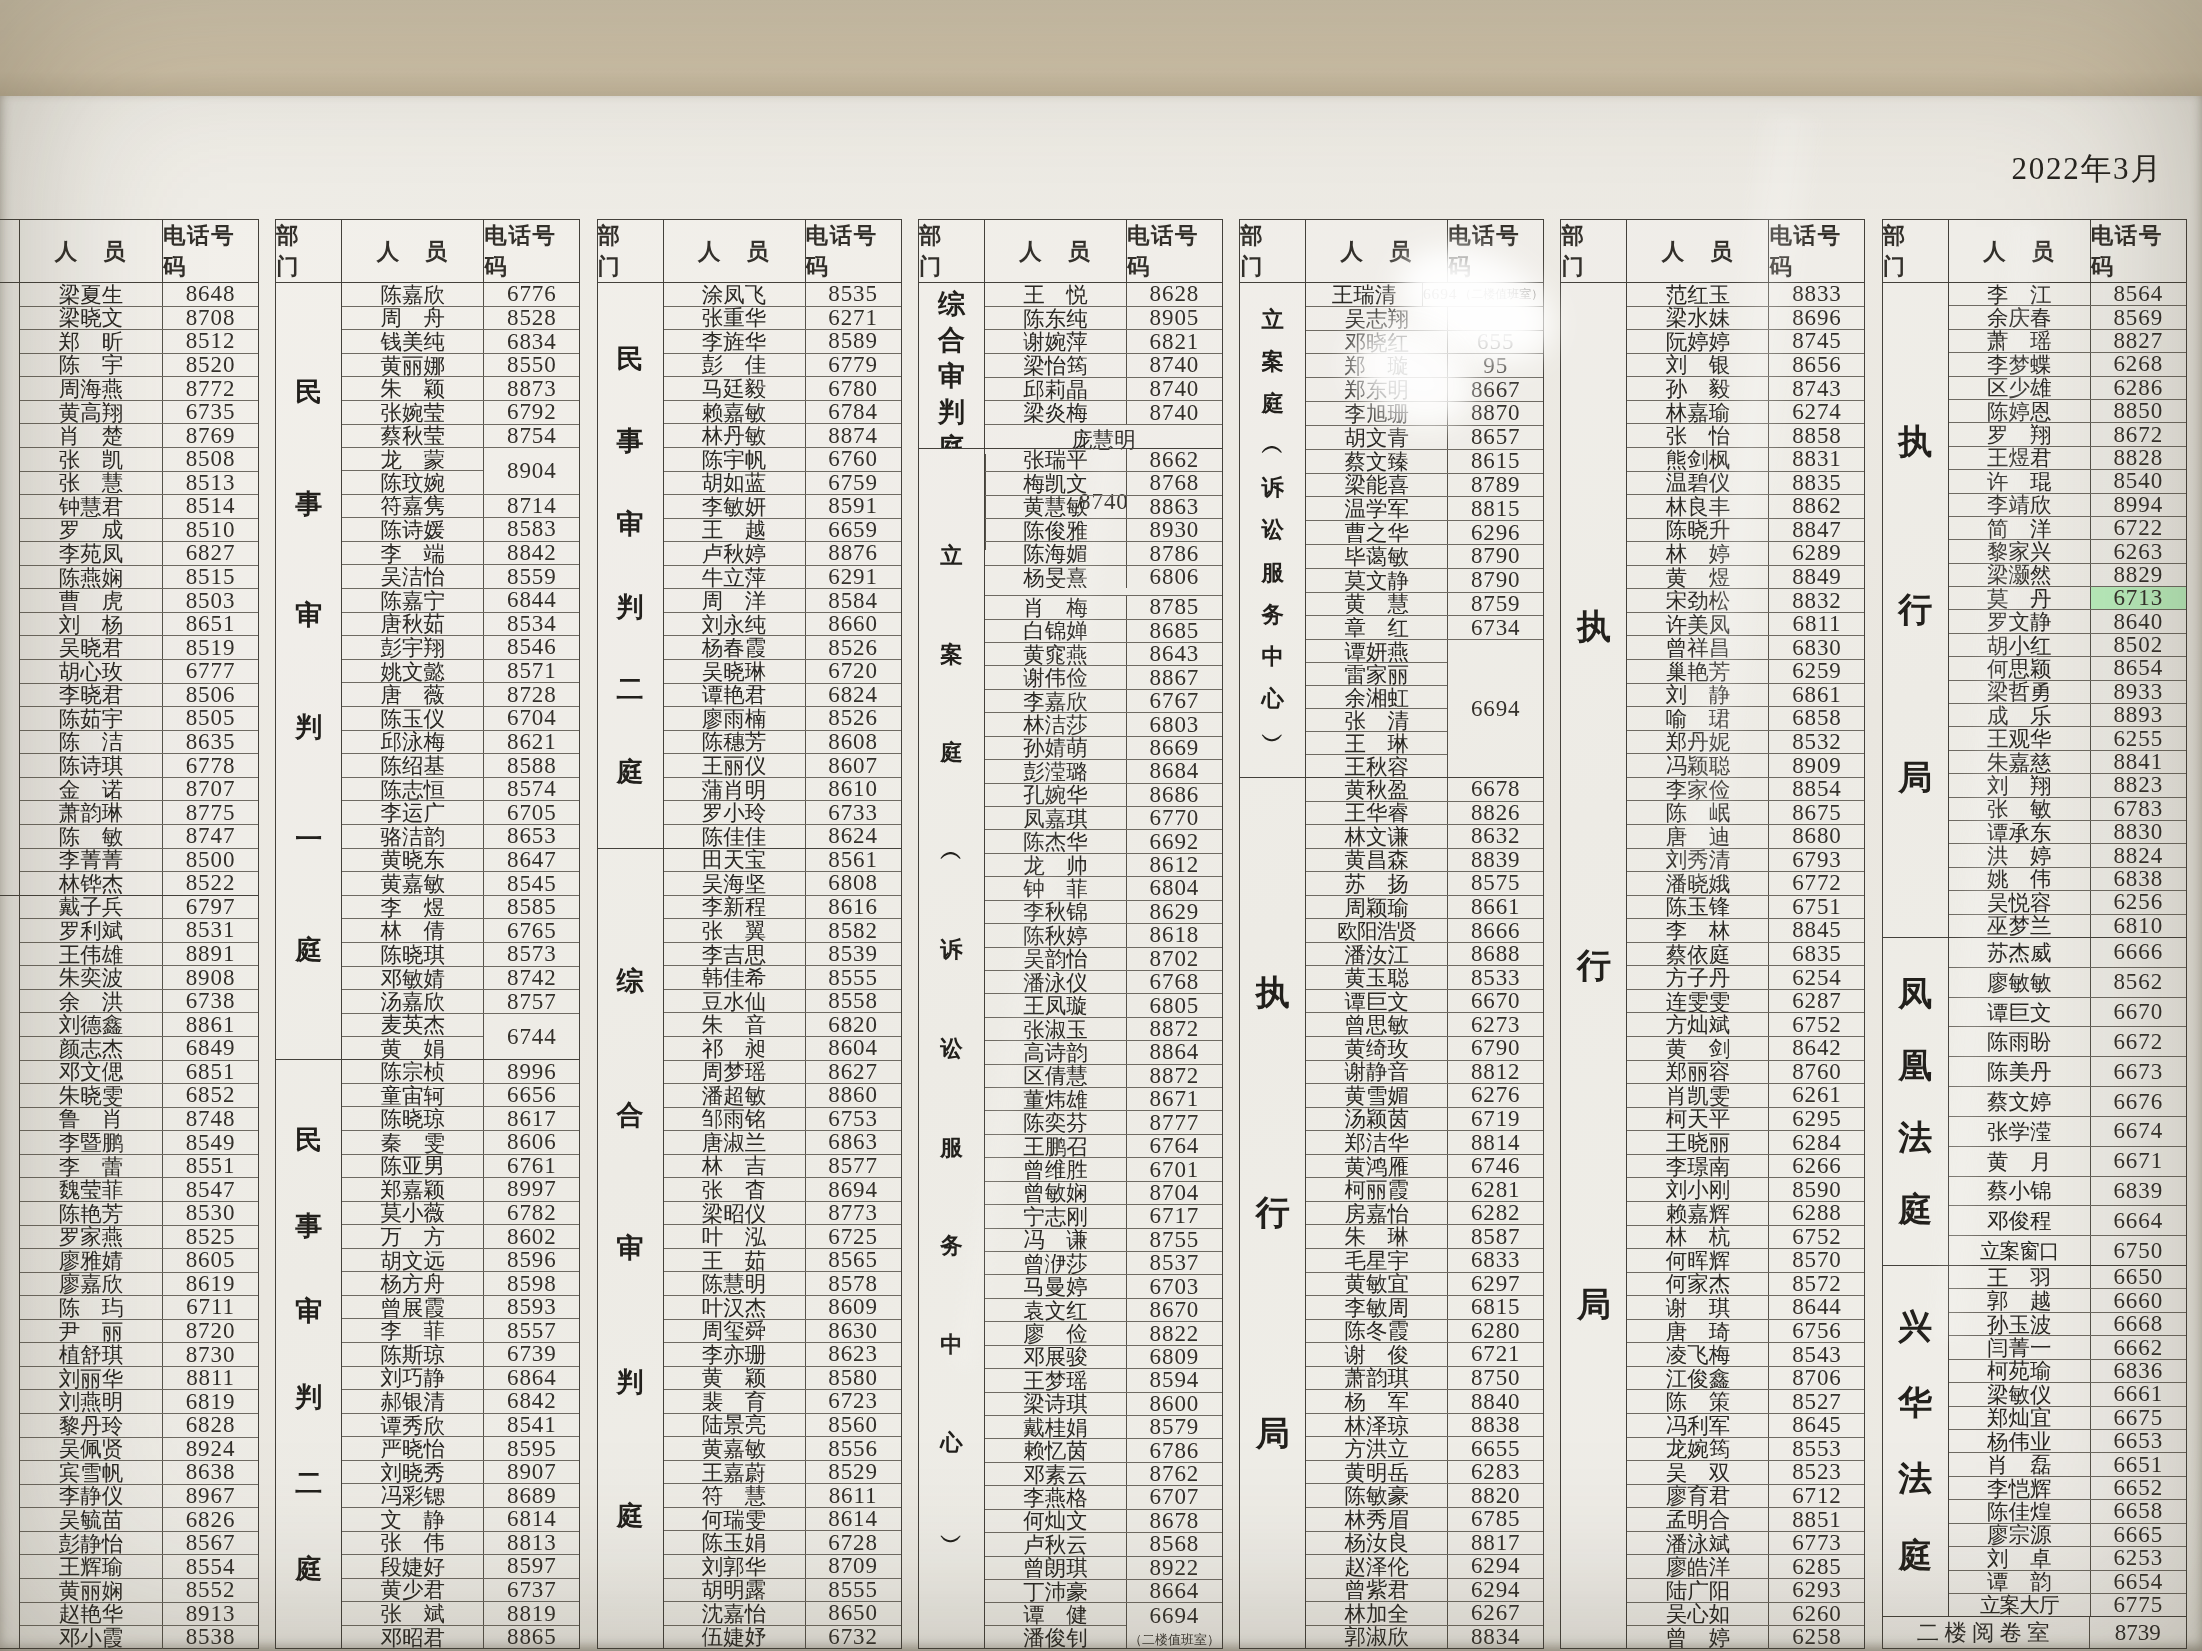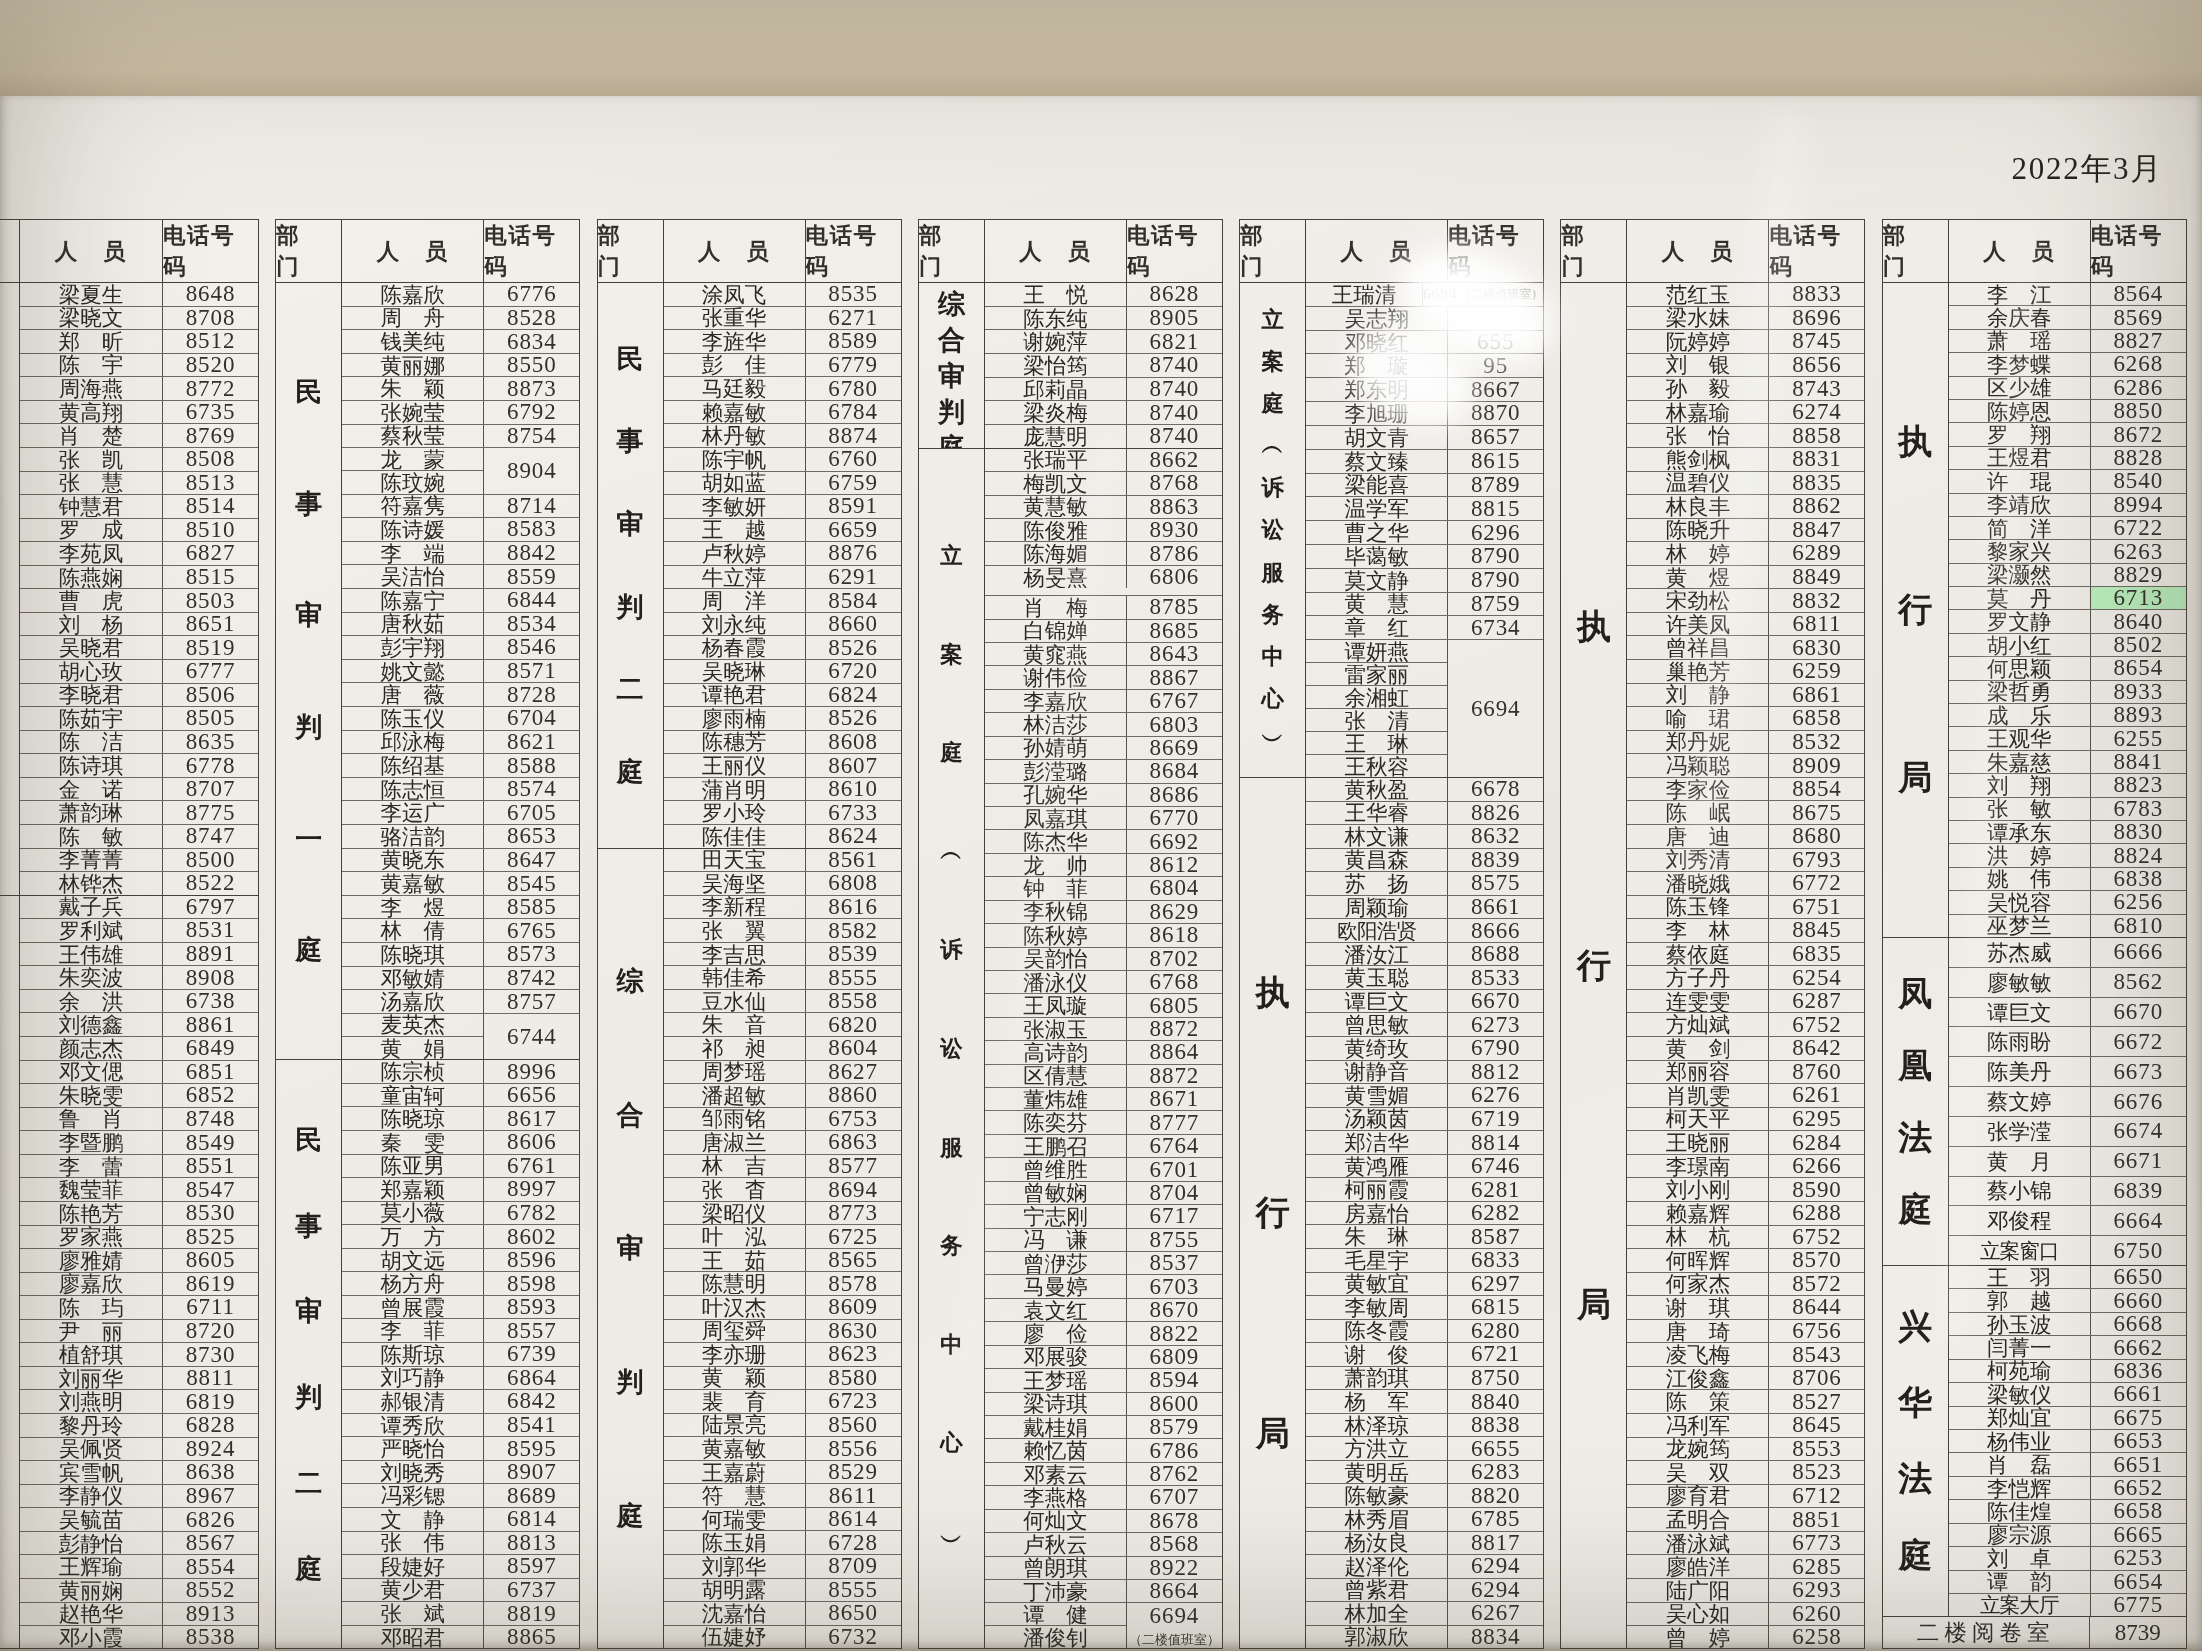--- a/index.html
+++ b/index.html
@@ -1624,21 +1624,21 @@
                 </div>
               </div>
               <div class="row" style="flex-grow: 1;">
                 <div class="names">
                   <div class="ncell">梁炎梅</div>
                 </div>
                 <div class="pcell">
                   <span class="pnum">8740</span>
                 </div>
               </div>
-              <div class="row" style="flex-grow: 1;">
+              <div class="row" style="flex-grow: 1; flex-direction: column;">
                 <div class="names">
                   <div class="ncell">庞慧明</div>
                 </div>
                 <div class="pcell">
                   <span class="pnum">8740</span>
                 </div>
               </div>
             </div>
           </div>
           <div class="block" style="flex-grow: 51;">

